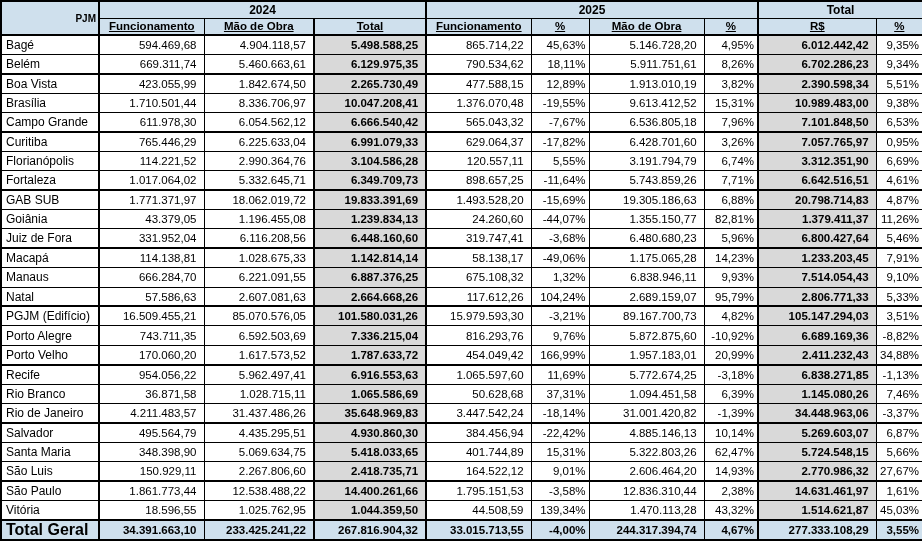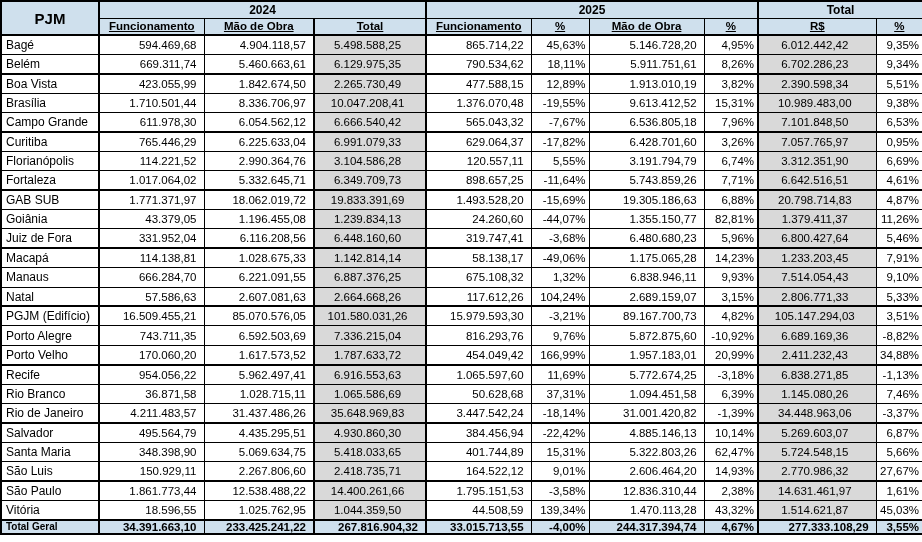--- a/index.html
+++ b/index.html
@@ -25,36 +25,36 @@
   }
   thead tr { height:17px; }
   thead th {
     background:var(--header-bg);
     font-weight:bold;
     text-align:center;
     font-size:12px;
     padding:0 2px;
   }
   thead tr.col-row th { font-size:11.5px; border-bottom-width:2px;text-decoration:underline; }
-  th.corner { border-bottom-width:2px; font-size:15px; }
+  th.corner { border-bottom-width:2px; font-size:10px;text-align:right; }
   tbody tr { height:19.4px; }
   tbody td { font-size:11.5px; background:#fff; }
   td.pjm { text-align:left; padding:0 2px 0 4px; font-size:12px; }
   td.num { text-align:right; padding:0 7px 0 2px; }
   td.pct { padding:0 3px 0 2px; }
-  td.hl  { background:var(--hl-bg); font-weight:normal;text-align:center; }
+  td.hl  { background:var(--hl-bg); font-weight:bold; }
   .vthick { border-left-width:2px; }
   tr.group-end td { border-bottom-width:2px; }
   tr.total-row td {
     background:var(--total-row-bg);
     font-weight:bold;
     border-top-width:2px;
     font-size:11.5px;
   }
-  tr.total-row td.pjm { font-size:10px; }
+  tr.total-row td.pjm { font-size:16px; }
 </style>
 </head>
 <body>
 
 <table>
   <colgroup>
     <col style="width:98px">
       <col style="width:105px">
       <col style="width:110px">
       <col style="width:112px">
@@ -242,21 +242,21 @@
         <td class="num pct">9,10%</td>
       </tr>
       <tr class="group-end">
         <td class="pjm">Natal</td>
         <td class="num vthick">57.586,63</td>
         <td class="num">2.607.081,63</td>
         <td class="num hl vthick">2.664.668,26</td>
         <td class="num vthick">117.612,26</td>
         <td class="num pct">104,24%</td>
         <td class="num">2.689.159,07</td>
-        <td class="num pct">3,15%</td>
+        <td class="num pct">95,79%</td>
         <td class="num hl vthick">2.806.771,33</td>
         <td class="num pct">5,33%</td>
       </tr>
       <tr>
         <td class="pjm">PGJM (Edifício)</td>
         <td class="num vthick">16.509.455,21</td>
         <td class="num">85.070.576,05</td>
         <td class="num hl vthick">101.580.031,26</td>
         <td class="num vthick">15.979.593,30</td>
         <td class="num pct">-3,21%</td>

